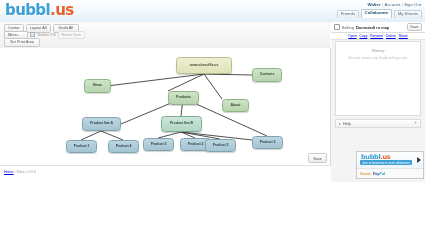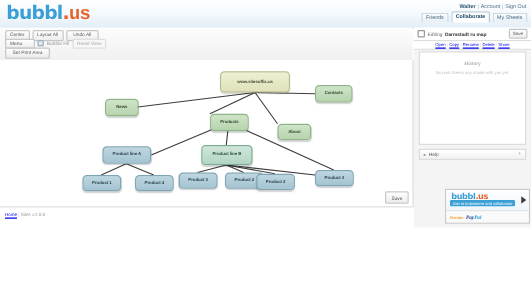--- a/index.html
+++ b/index.html
@@ -18,21 +18,21 @@
     position:absolute;left:0;top:0;width:425px;height:22px;
     background:linear-gradient(to bottom,#ffffff 0%,#f2f8fc 55%,#e4eef6 100%);
     border-bottom:1px solid #cfdbe4;
   }
   .logo{
     position:absolute;left:5px;top:1px;
     font-size:15px;font-weight:bold;letter-spacing:-0.6px;
     font-family:"DejaVu Sans",sans-serif;
   }
   .logo .b1{color:#3a9fd6;text-shadow:0 1px 0 #ffffff;}
-  .logo .b2{color:#e8622a;font-family:Liberation Mono, monospace;}
+  .logo .b2{color:#e8622a;}
   .logo .dot{color:#e8622a;}
 
   .userbar{
     position:absolute;right:4px;top:1.5px;
     font-size:4.3px;color:#4b6b86;white-space:nowrap;
   }
   .userbar b{font-weight:bold;color:#2d5673;}
   .userbar .sep{color:#9fb6c7;margin:0 1.5px;}
   .userbar a{color:#4b6b86;text-decoration:none;}
 

